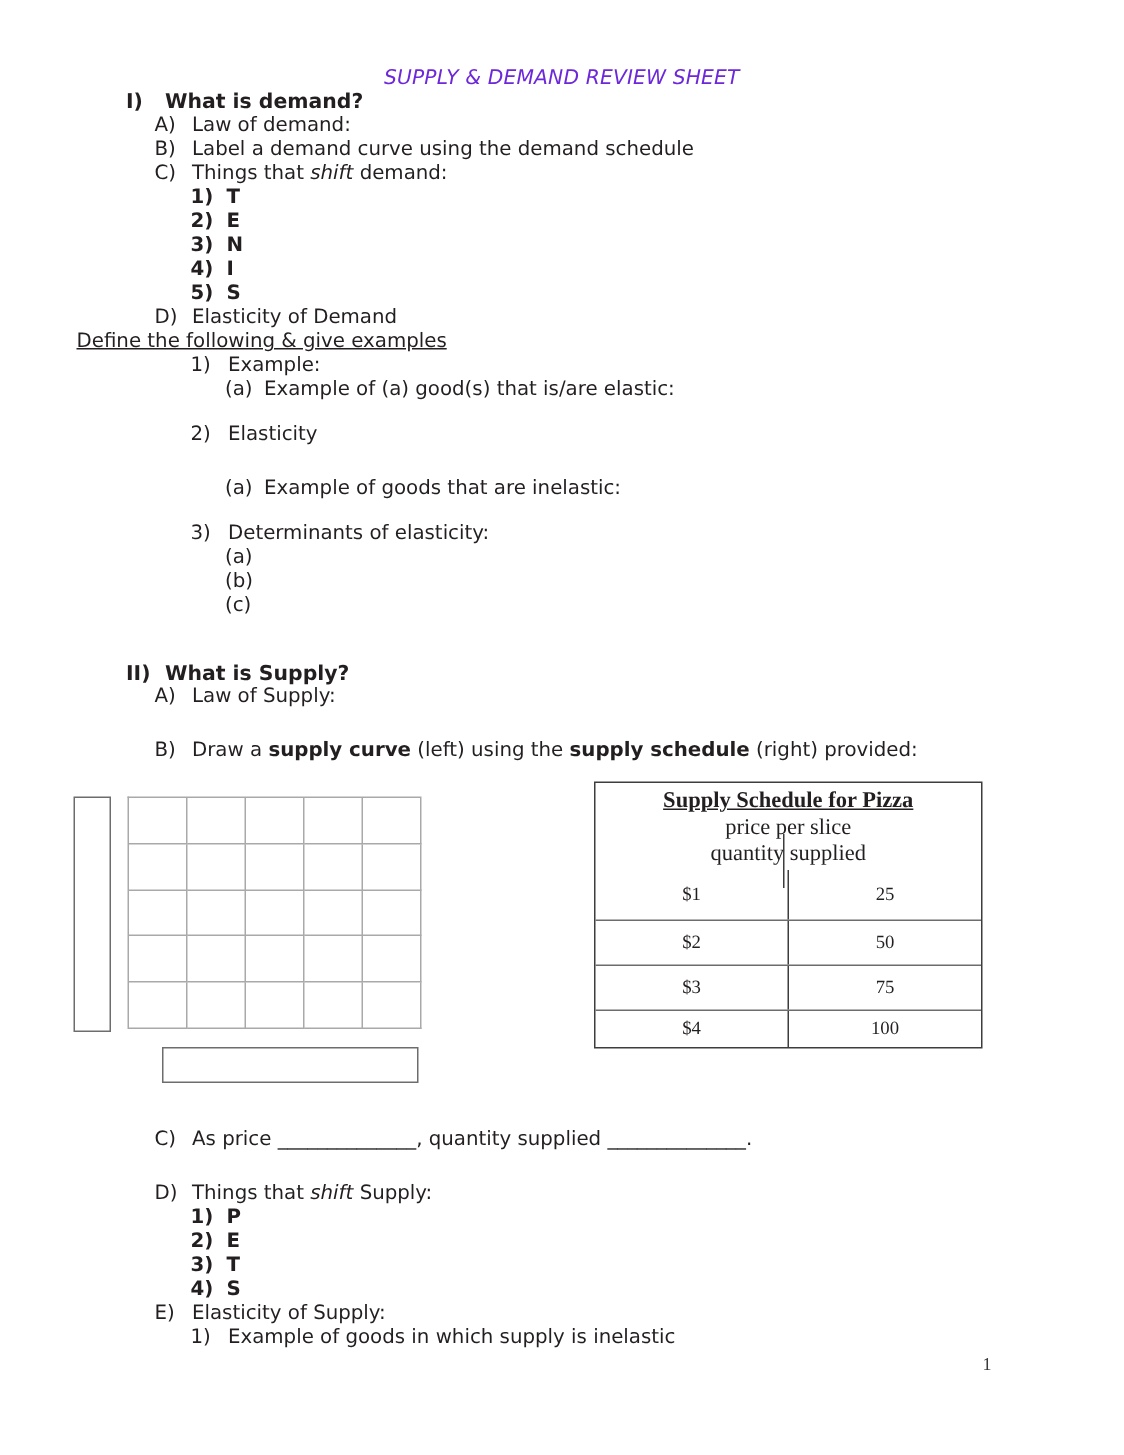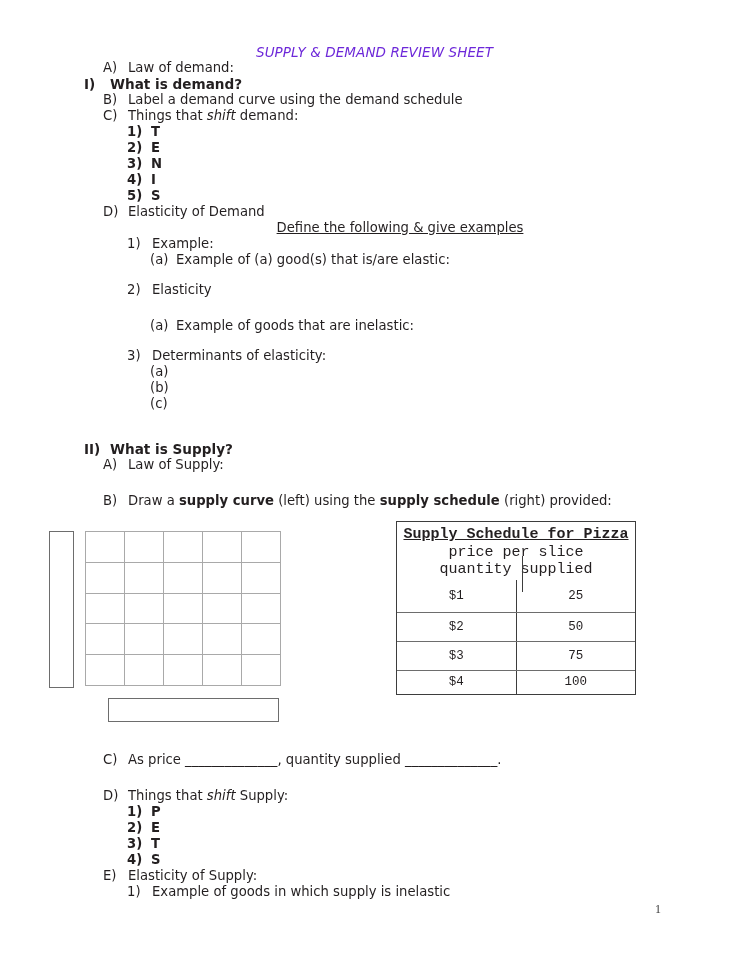--- a/index.html
+++ b/index.html
@@ -56,21 +56,21 @@
   .lvl1 { margin-left: 84px; font-weight: bold; font-size: 13.6px; }
   .lvl1 .marker { width: 26px; }
   .lvl2 { margin-left: 103px; }
   .lvl2 .marker { width: 25px; }
   .lvl3 { margin-left: 127px; font-weight: bold; }
   .lvl3 .marker { width: 24px; }
   .lvl3n { margin-left: 127px; }
   .lvl3n .marker { width: 25px; }
   .lvl4 { margin-left: 150px; }
   .lvl4 .marker { width: 26px; }
-  .plain-indent { margin-left: 51px; text-align: center; }
+  .plain-indent { margin-left: 51px; }
   .u { text-decoration: underline; }
   .it { font-style: italic; }
   .b { font-weight: bold; text-align: center; }
   .gap-sm { height: 9px; }
   .gap-md { height: 14px; }
   .gap-lg { height: 20px; }
 
   
   .graph-wrap {
     position: absolute;
@@ -119,25 +119,25 @@
     border-right: 1px solid #a9a9a9;
     border-bottom: 1px solid #a9a9a9;
     box-sizing: border-box;
   }
 
   
   .schedule {
     position: absolute;
     left: 396px;
     top: 521px;
-    width: 240px;
+    width: 259px;
     border: 1px solid #3d3d3d;
     box-sizing: border-box;
     background: #fff;
-    font-family: Liberation Mono, monospace;
+    font-family: Liberation Serif, serif;
   }
   .sched-title {
     text-align: center;
     font-weight: bold;
     font-size: 15px;
     padding: 4px 0 1px 0;
   }
   .sched-title span { text-decoration: underline; }
   .sched-head {
     display: flex;
@@ -185,23 +185,23 @@
 </style>
 </head>
 <body>
 
 <div class="page">
 
   <div class="doc-title">SUPPLY &amp; DEMAND REVIEW SHEET</div>
 
   <div class="outline">
 
+    <div class="line lvl1"><span class="marker">I)</span><span>What is demand?</span></div>
+
     <div class="line lvl2"><span class="marker">A)</span><span>Law of demand:</span></div>
-
-    <div class="line lvl1"><span class="marker">I)</span><span>What is demand?</span></div>
 
     <div class="line lvl2"><span class="marker">B)</span><span>Label a demand curve using the demand schedule</span></div>
 
     <div class="line lvl2"><span class="marker">C)</span><span>Things that </span><span class="it">shift</span><span> demand:</span></div>
 
     <div class="line lvl3"><span class="marker">1)</span><span>T</span></div>
     <div class="line lvl3"><span class="marker">2)</span><span>E</span></div>
     <div class="line lvl3"><span class="marker">3)</span><span>N</span></div>
     <div class="line lvl3"><span class="marker">4)</span><span>I</span></div>
     <div class="line lvl3"><span class="marker">5)</span><span>S</span></div>

